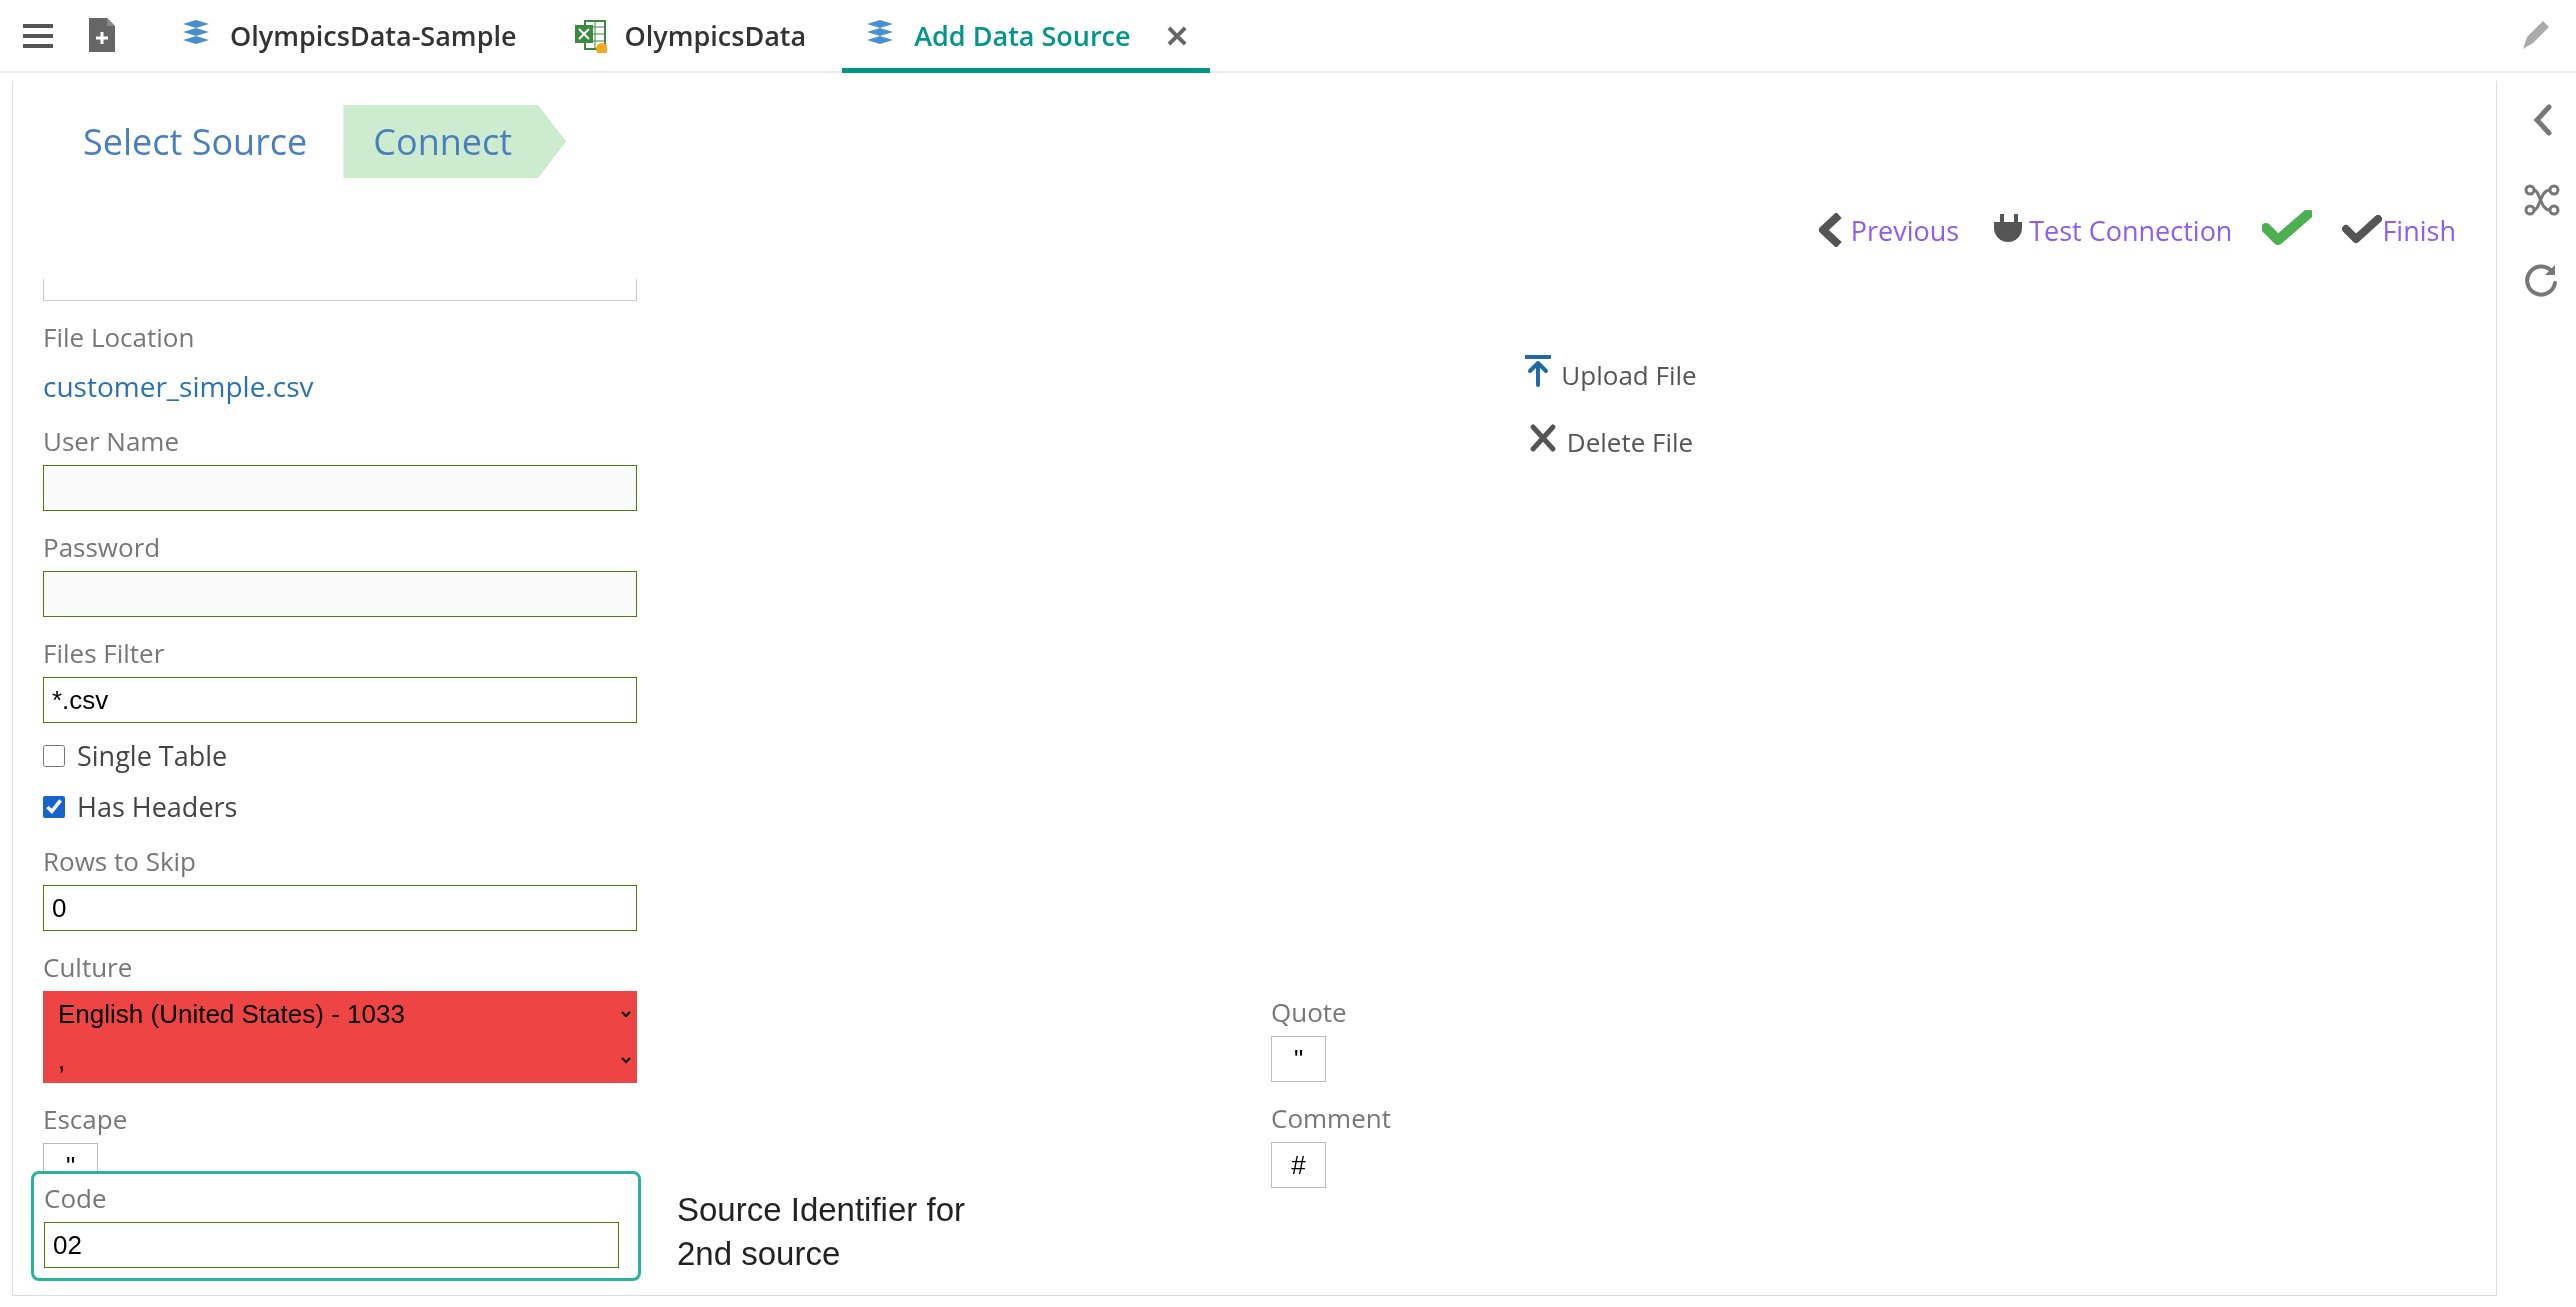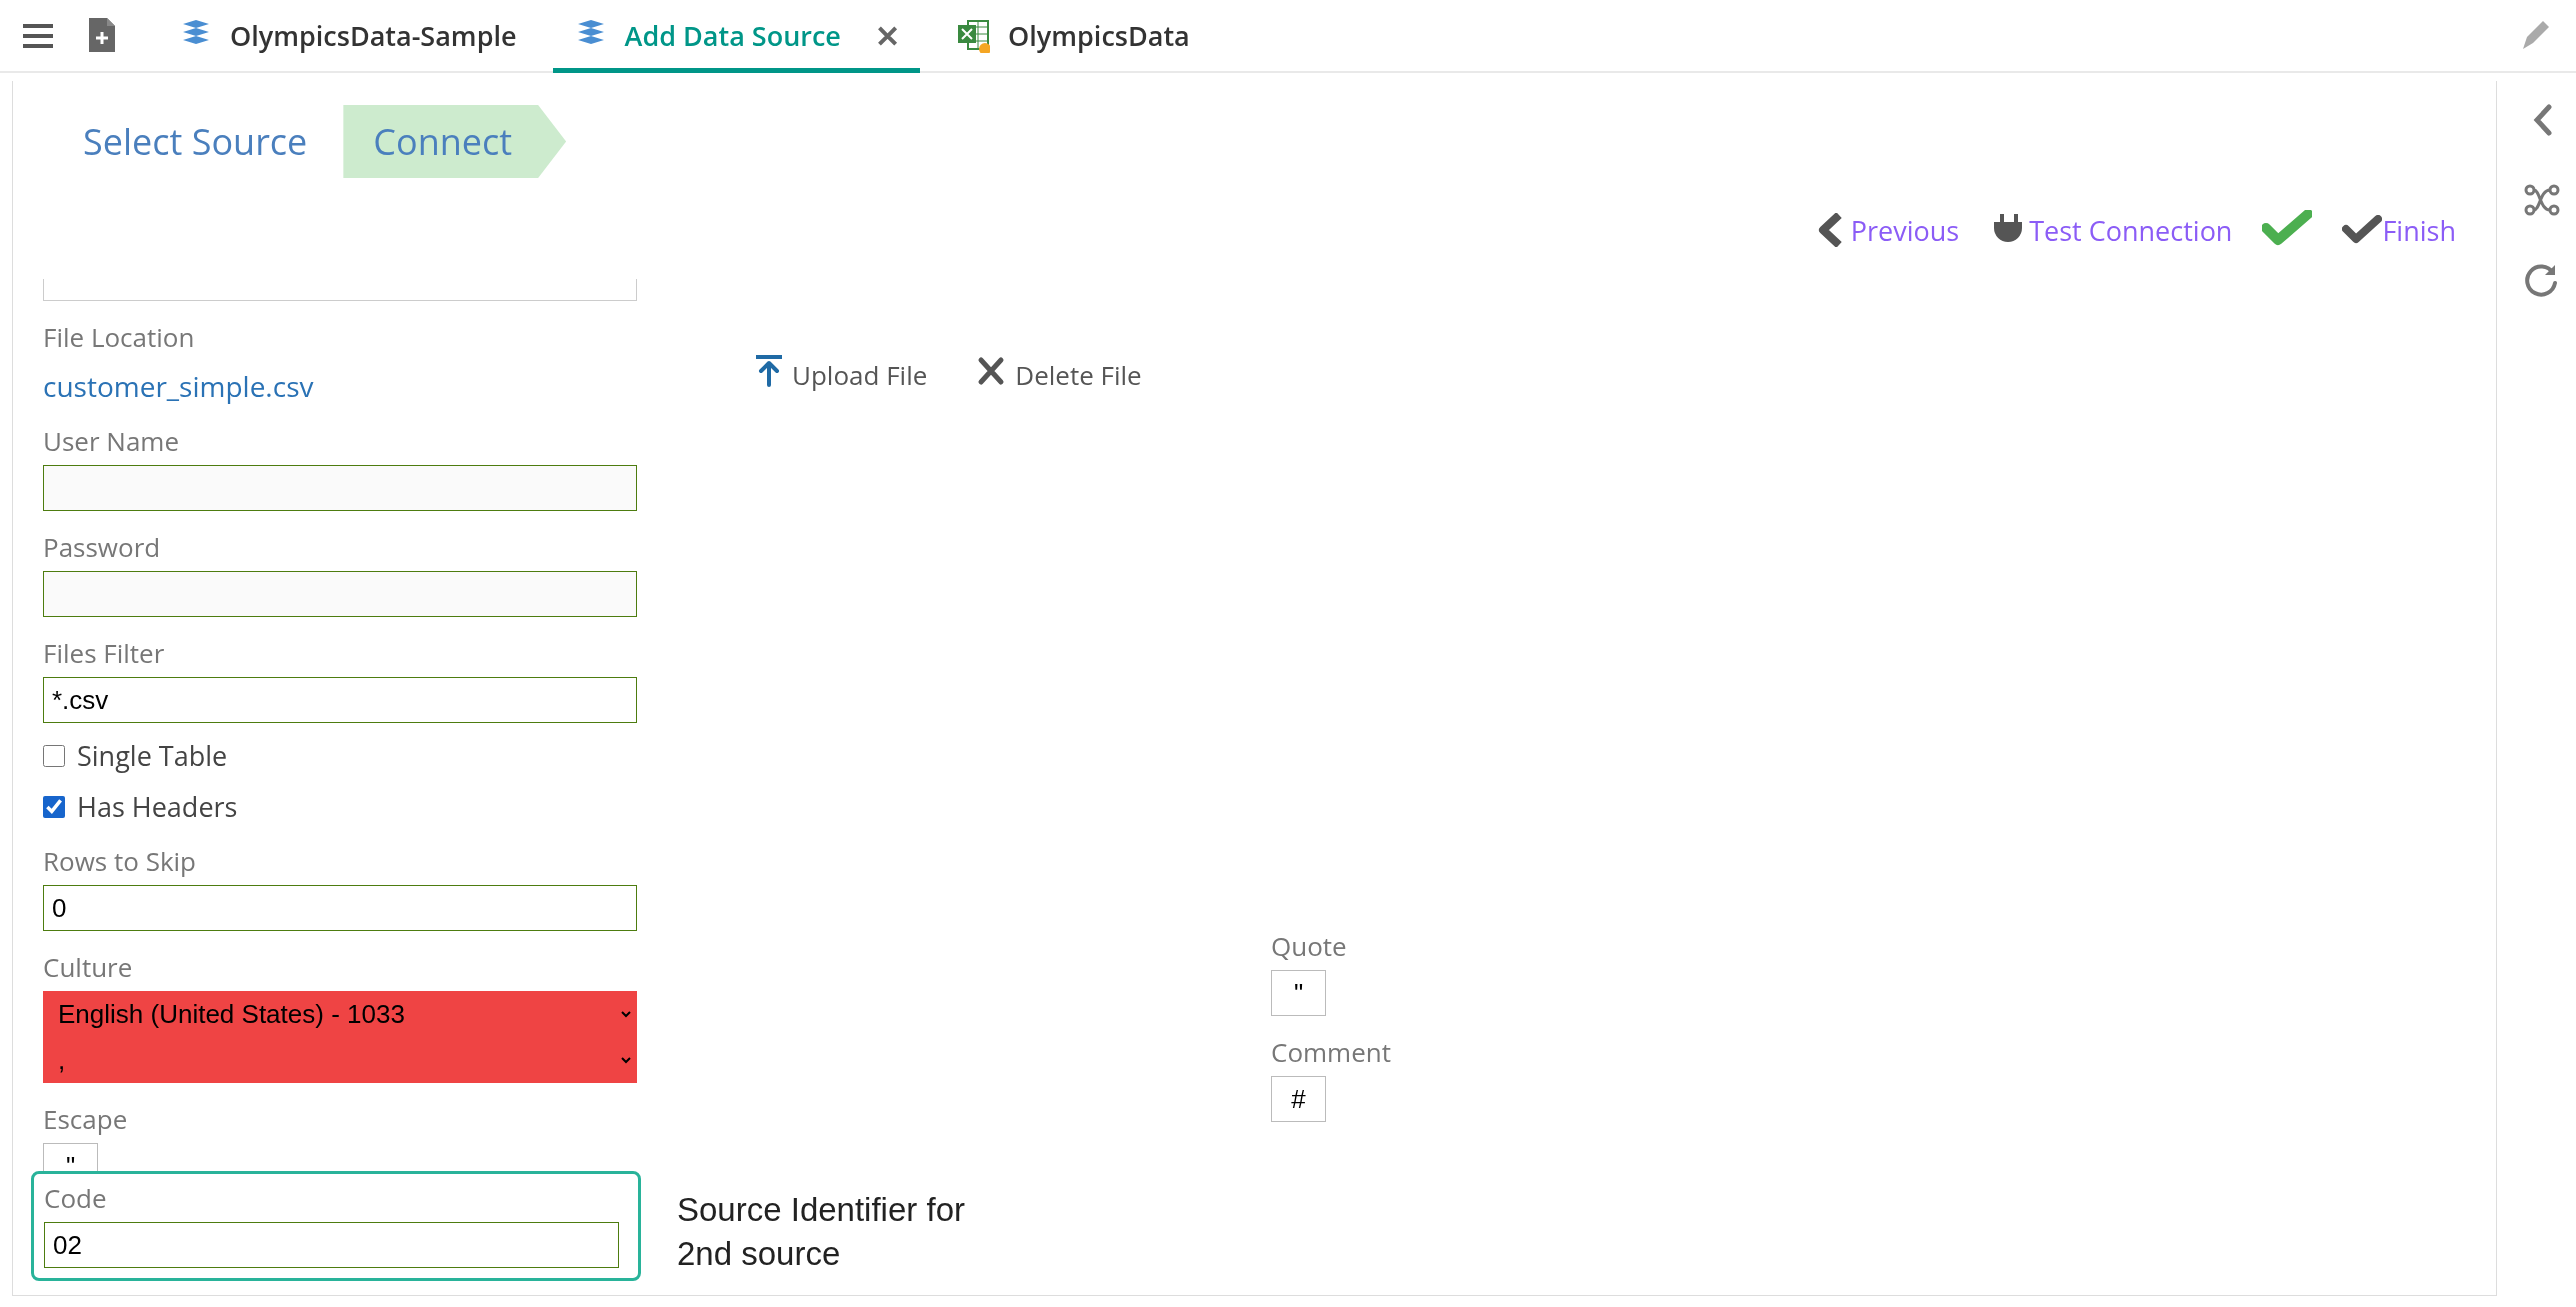--- a/index.html
+++ b/index.html
@@ -202,23 +202,24 @@
     width: 22px; height: 22px;
     accent-color: #1765cc;
   }
   .chk-row label {
     font-size: 27px;
     color: #444;
   }
   .file-actions {
     display: flex;
     align-items: center;
-    gap: 50px;
+    gap: 28px;
     margin-top: 44px;
     margin-left: 79px;
+    flex-direction: column;
   }
   .file-act {
     display: inline-flex;
     align-items: center;
     gap: 10px;
     font-size: 26px;
     color: #555;
     cursor: pointer;
   }
 
@@ -275,45 +276,45 @@
           <g fill="#4a8ed2">
             <path d="M4 4 17 0 30 4 17 8z"></path>
             <path d="M4 12 17 8 30 12 17 16z"></path>
             <path d="M4 20 17 16 30 20 17 24z"></path>
           </g>
         </svg>
     </span>
     <span>OlympicsData-Sample</span>
   </div>
 
+  <div class="tab">
+    <span class="tab-icon">
+      <svg width="32" height="34" viewBox="0 0 32 34">
+        <rect x="10" y="2" width="20" height="28" fill="#fff" stroke="#3a8a40" stroke-width="2"></rect>
+        <path d="M10 8h20M10 15h20M10 22h20M20 2v28" stroke="#3a8a40" stroke-width="1"></path>
+        <rect x="0" y="6" width="18" height="18" fill="#3a8a40"></rect>
+        <path d="M4 10l10 10M14 10l-10 10" stroke="#fff" stroke-width="2"></path>
+        <circle cx="27" cy="30" r="6" fill="#f5a623"></circle>
+      </svg>
+    </span>
+    <span>OlympicsData</span>
+  </div>
+
   <div class="tab active">
     <span class="tab-icon">
       <svg width="34" height="32" viewBox="0 0 34 32">
           <g fill="#4a8ed2">
             <path d="M4 4 17 0 30 4 17 8z"></path>
             <path d="M4 12 17 8 30 12 17 16z"></path>
             <path d="M4 20 17 16 30 20 17 24z"></path>
           </g>
         </svg>
     </span>
     <span>Add Data Source</span>
     <span class="close-x">✕</span>
-  </div>
-
-  <div class="tab">
-    <span class="tab-icon">
-      <svg width="32" height="34" viewBox="0 0 32 34">
-        <rect x="10" y="2" width="20" height="28" fill="#fff" stroke="#3a8a40" stroke-width="2"></rect>
-        <path d="M10 8h20M10 15h20M10 22h20M20 2v28" stroke="#3a8a40" stroke-width="1"></path>
-        <rect x="0" y="6" width="18" height="18" fill="#3a8a40"></rect>
-        <path d="M4 10l10 10M14 10l-10 10" stroke="#fff" stroke-width="2"></path>
-        <circle cx="27" cy="30" r="6" fill="#f5a623"></circle>
-      </svg>
-    </span>
-    <span>OlympicsData</span>
   </div>
 
   <div class="pencil">
     <svg width="34" height="34" viewBox="0 0 34 34">
         <path d="M4 30l4-12L24 2l6 6L14 24 4 30z" fill="#aaa"></path>
       </svg>
   </div>
 </div>
 
 <div class="body">

